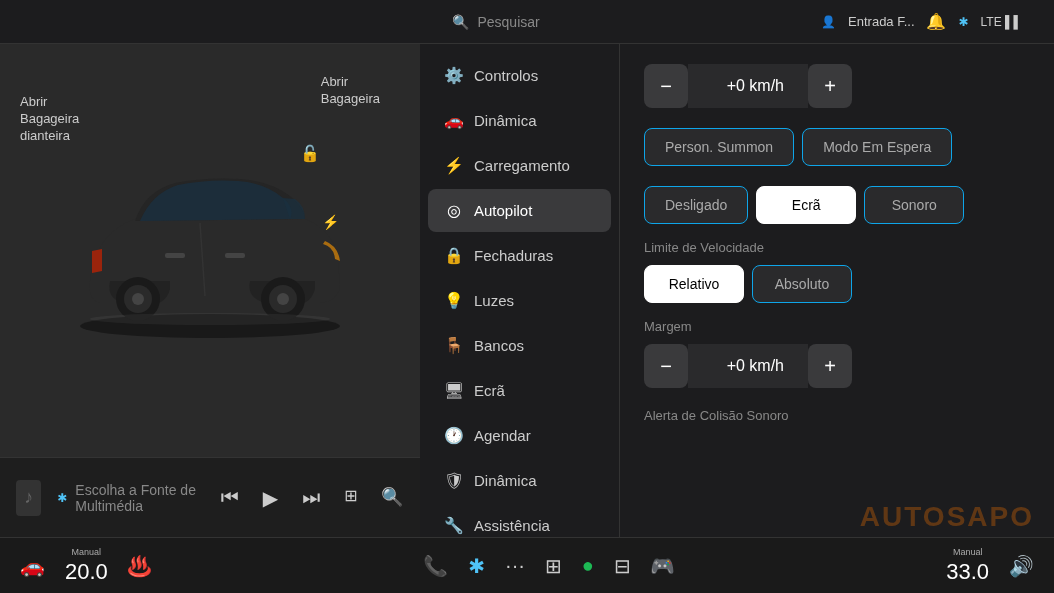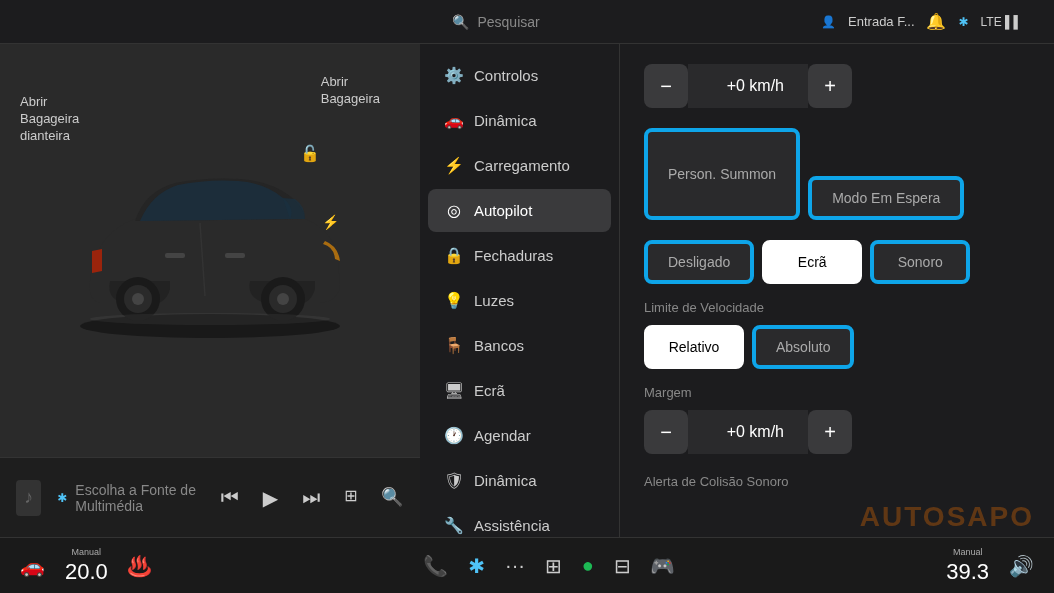--- a/index.html
+++ b/index.html
@@ -232,21 +232,21 @@
     }
 
     
     .btn-group {
       display: flex;
       gap: 8px;
       margin-bottom: 8px;
     }
     .seg-btn {
       padding: 10px 20px;
-      border: 4px solid #0ea5e9;
+      border: 1px solid #0ea5e9;
       background: #2a2a2c;
       color: #aaa;
       font-size: 14px;
       border-radius: 8px;
       cursor: pointer;
       min-width: 100px;
       text-align: center;
     }
     .seg-btn.active {
       background: #fff;
@@ -480,21 +480,21 @@
       <button class="speed-btn">
         <span>+</span>
       </button>
     </div>
 
 
     <div class="btn-group" style="margin-bottom:20px;">
       <button class="seg-btn" style="min-width:140px;">
         <span>Person. Summon</span>
       </button>
-      <button class="seg-btn" style="min-width:140px;margin-top:48px;">
+      <button class="seg-btn" style="min-width:140px;">
         <span>Modo Em Espera</span>
       </button>
     </div>
 
     <div class="btn-group">
       <button class="seg-btn">Desligado</button>
       <button class="seg-btn active">Ecrã</button>
       <button class="seg-btn">Sonoro</button>
     </div>
 
@@ -554,21 +554,21 @@
   <div class="taskbar-item">
     <span class="taskbar-icon">⊟</span>
   </div>
   <div class="taskbar-item">
     <span class="taskbar-icon">🎮</span>
   </div>
   <div class="taskbar-spacer"></div>
   <div class="taskbar-item">
     <div style="font-size:9px; color:#aaa;">Manual</div>
     <div class="taskbar-temp">
-      <span class="temp-value">39.3</span>
+      <span class="temp-value">33.0</span>
     </div>
   </div>
   <div class="taskbar-item">
     <span class="taskbar-icon">🔊</span>
   </div>
 </div>
 
 <div class="watermark">
   <span>AUTO</span><span style="color:rgba(255,120,0,0.3);">SAPO</span>
 </div>

